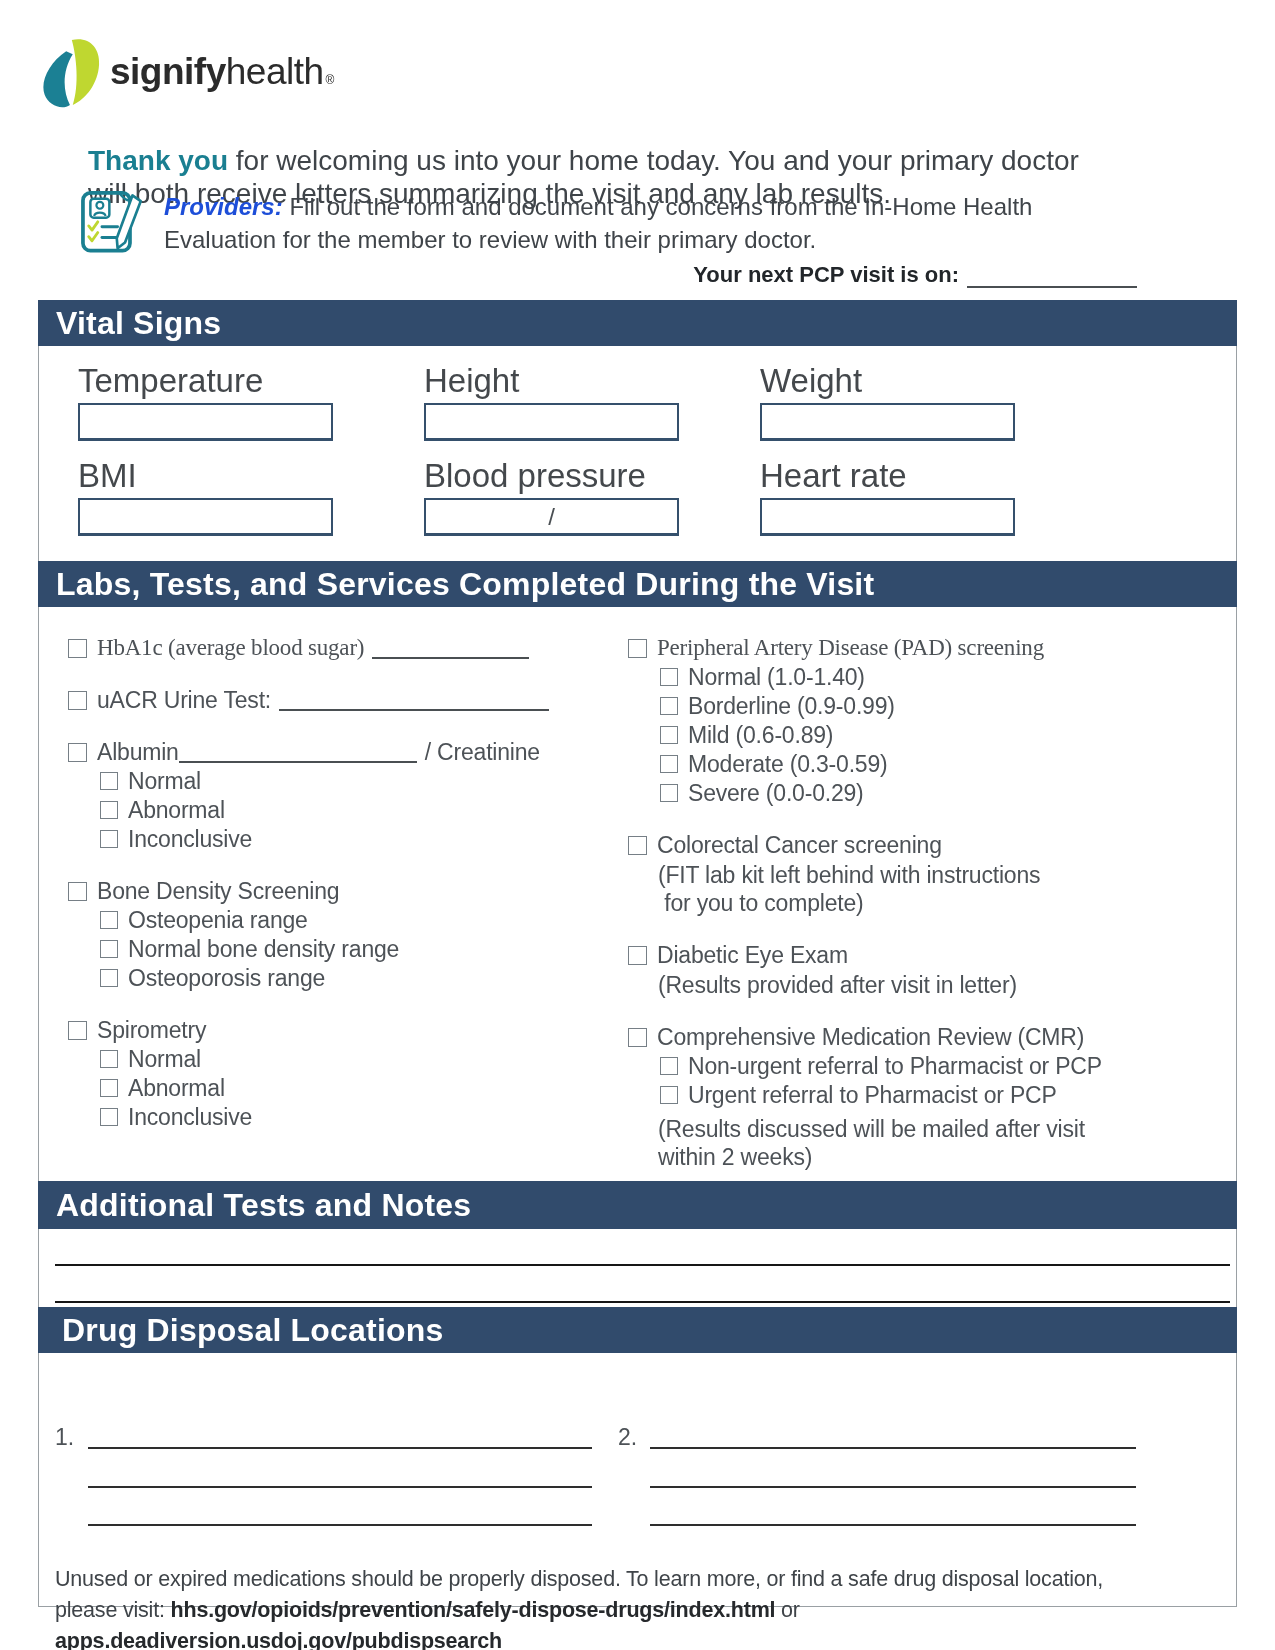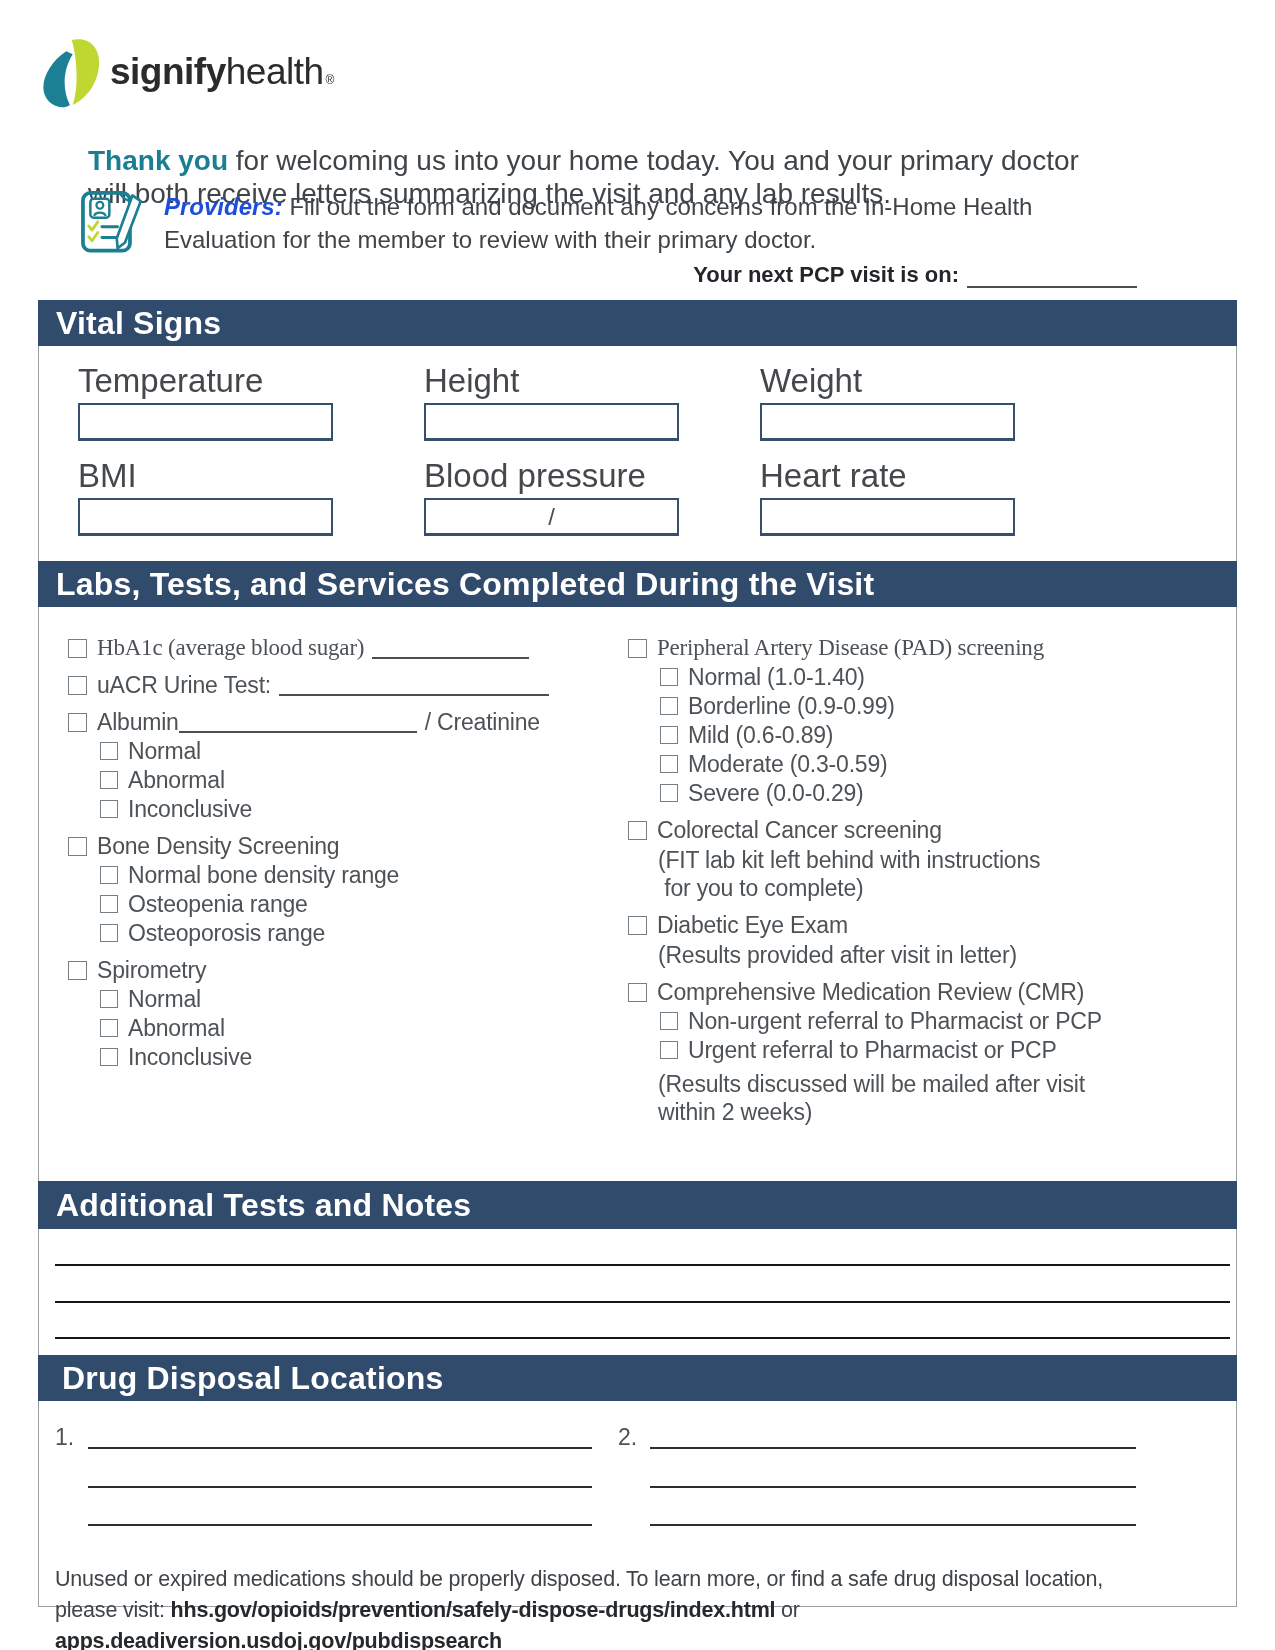--- a/index.html
+++ b/index.html
@@ -21,31 +21,31 @@
   .prov-text b{color:#1d4ed8;font-style:italic;}
   .pcp{position:absolute;right:138px;top:262px;font-size:22px;font-weight:bold;color:#22262a;display:flex;align-items:flex-end;}
   .pcp .blank{width:170px;margin-left:8px;}
   
   .wrapper{position:absolute;left:38px;top:300px;width:1199px;height:1307px;border:1px solid #9aa0a4;box-sizing:border-box;}
   .bar{position:absolute;left:38px;width:1199px;height:46px;background:#314b6c;color:#ffffff;
        font-size:32px;font-weight:bold;line-height:46px;padding-left:18px;box-sizing:border-box;letter-spacing:0.2px;}
   #bar-vitals{top:300px;}
   #bar-labs{top:561px;}
   #bar-notes{top:1181px;height:48px;line-height:48px;}
-  #bar-disposal{top:1355px;padding-left:24px;}
+  #bar-disposal{top:1307px;padding-left:24px;}
   
   .vlabel{position:absolute;font-size:33px;color:#44484c;}
   .vbox{position:absolute;width:255px;height:38px;border:2px solid #35506c;border-bottom-width:3px;
         box-sizing:border-box;display:flex;align-items:center;justify-content:center;
         font-size:24px;color:#4a4f53;background:#fff;}
   
   .labcol{position:absolute;top:630px;font-size:23px;line-height:28px;color:#4d5257;letter-spacing:-0.2px;}
   #labcol-left{left:68px;width:545px;}
   #labcol-right{left:628px;width:575px;}
-  .item{margin-top:9px;display:flex;align-items:center;}
+  .item{margin-top:24px;display:flex;align-items:center;}
   .item:first-child{margin-top:4px;font-family:Liberation Serif, serif;}
   .sub{margin-top:1px;padding-left:32px;display:flex;align-items:center;}
   .note{margin-top:2px;padding-left:30px;white-space:pre-wrap;color:#4d5257;}
   .cb{flex:0 0 auto;width:19px;height:19px;border:1.5px solid #767f86;background:#fff;
       display:inline-block;margin-right:10px;box-sizing:border-box;}
   .sub .cb{width:18px;height:18px;}
   .blank{display:inline-block;border-bottom:2px solid #4a4f52;height:20px;}
   .item .blank{margin-left:8px;}
   .suffix{margin-left:8px;white-space:nowrap;}
   
@@ -154,25 +154,25 @@
         <span class="cb"></span>
         <span>Inconclusive</span>
       </div>
 
     <div class="item">
       <span class="cb"></span>
       <span>Bone Density Screening</span>
     </div>
     <div class="sub">
         <span class="cb"></span>
+        <span>Osteopenia range</span>
+      </div>
+    <div class="sub">
+        <span class="cb"></span>
         <span>Normal bone density range</span>
-      </div>
-    <div class="sub">
-        <span class="cb"></span>
-        <span>Osteopenia range</span>
       </div>
     <div class="sub">
         <span class="cb"></span>
         <span>Osteoporosis range</span>
       </div>
 
     <div class="item">
       <span class="cb"></span>
       <span>Spirometry</span>
     </div>

